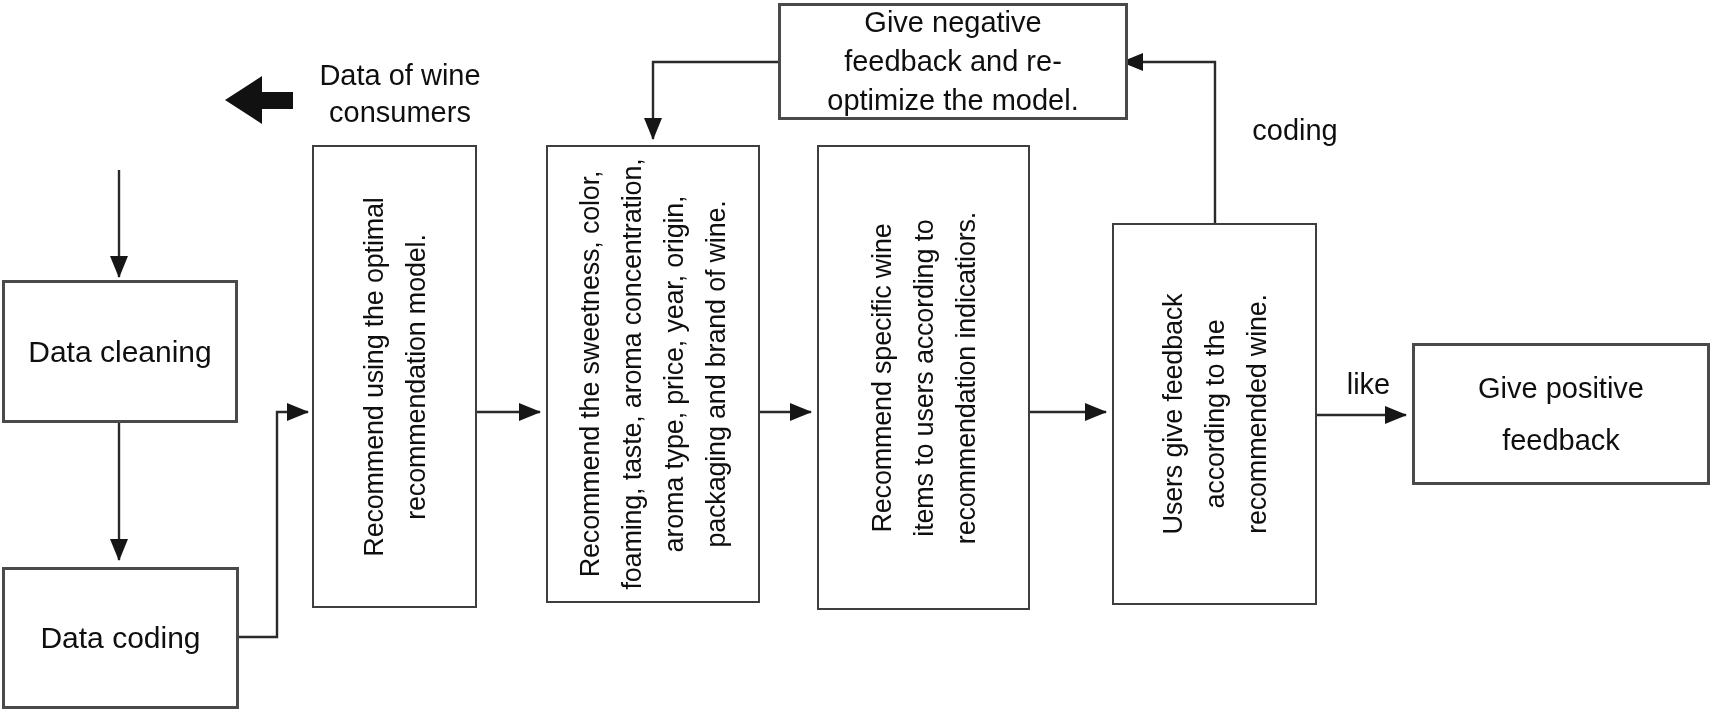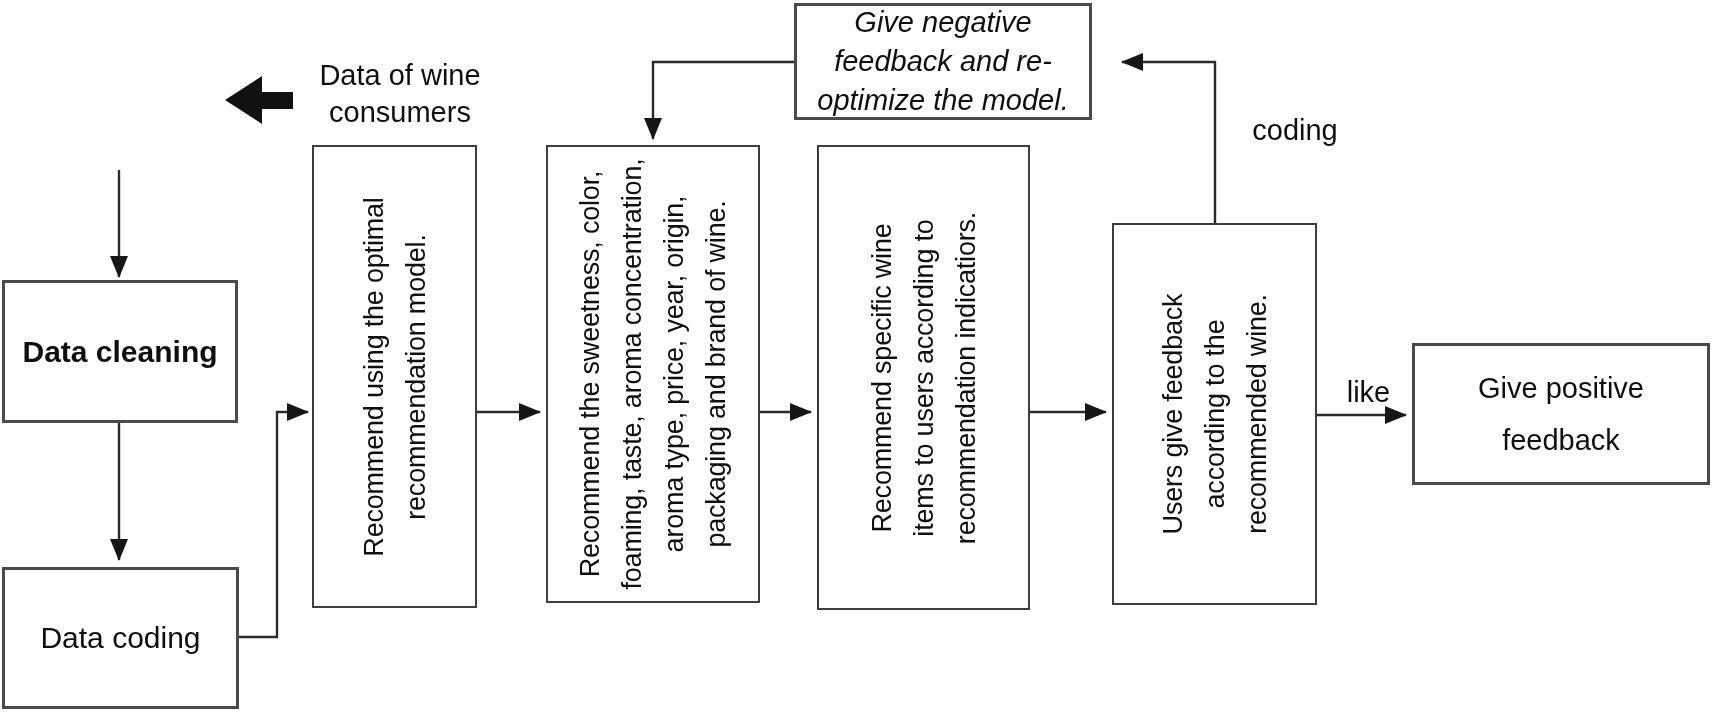--- a/index.html
+++ b/index.html
@@ -66,21 +66,21 @@
       <line x1="760" y1="412" x2="811" y2="412" marker-end="url(#ah)"></line>
       <line x1="1030" y1="412" x2="1106" y2="412" marker-end="url(#ah)"></line>
       <line x1="1317" y1="415" x2="1406" y2="415" marker-end="url(#ah)"></line>
       <polyline points="1215,223 1215,62 1122,62" marker-end="url(#ah)"></polyline>
       <polyline points="817,62 653,62 653,139" marker-end="url(#ah)"></polyline>
     </g>
     <polygon points="225,100 262,76 262,92 293,92 293,109 262,109 262,124" fill="#111111"></polygon>
   </svg>
 
 
-  <div class="box hlabel big" style="left:2px;top:280px;width:236px;height:143px;font-weight:bold;">
+  <div class="box hlabel big" style="left:2px;top:280px;width:236px;height:143px;">
     <span>Data cleaning</span>
   </div>
 
   <div class="box hlabel big" style="left:2px;top:567px;width:237px;height:142px;">
     <span>Data coding</span>
   </div>
 
   <div class="floating big" style="left:295px;top:57px;width:210px;">Data of wine
 consumers</div>
 
@@ -101,28 +101,28 @@
 items to users according to
 recommendation indicatiors.</div>
   </div>
 
   <div class="vbox" style="left:1112px;top:223px;width:205px;height:382px;">
     <div class="vtext" style="width:375px;">Users give feedback
 according to the
 recommended wine.</div>
   </div>
 
-  <div class="box hlabel" style="left:794px;top:3px;width:298px;height:117px;line-height:39px;font-style:italic;">
+  <div class="box hlabel" style="left:778px;top:3px;width:350px;height:117px;line-height:39px;">
     <span>Give negative
 feedback and re-
 optimize the model.</span>
   </div>
 
   <div class="box hlabel" style="left:1412px;top:343px;width:298px;height:142px;line-height:52px;">
     <span>Give positive
 feedback</span>
   </div>
 
   <div class="floating" style="left:1230px;top:112px;width:130px;">coding</div>
 
-  <div class="floating" style="left:1326px;top:374px;width:85px;text-align:center;">like</div>
+  <div class="floating" style="left:1326px;top:366px;width:85px;text-align:center;">like</div>
 
 </div>
 
 </body></html>

